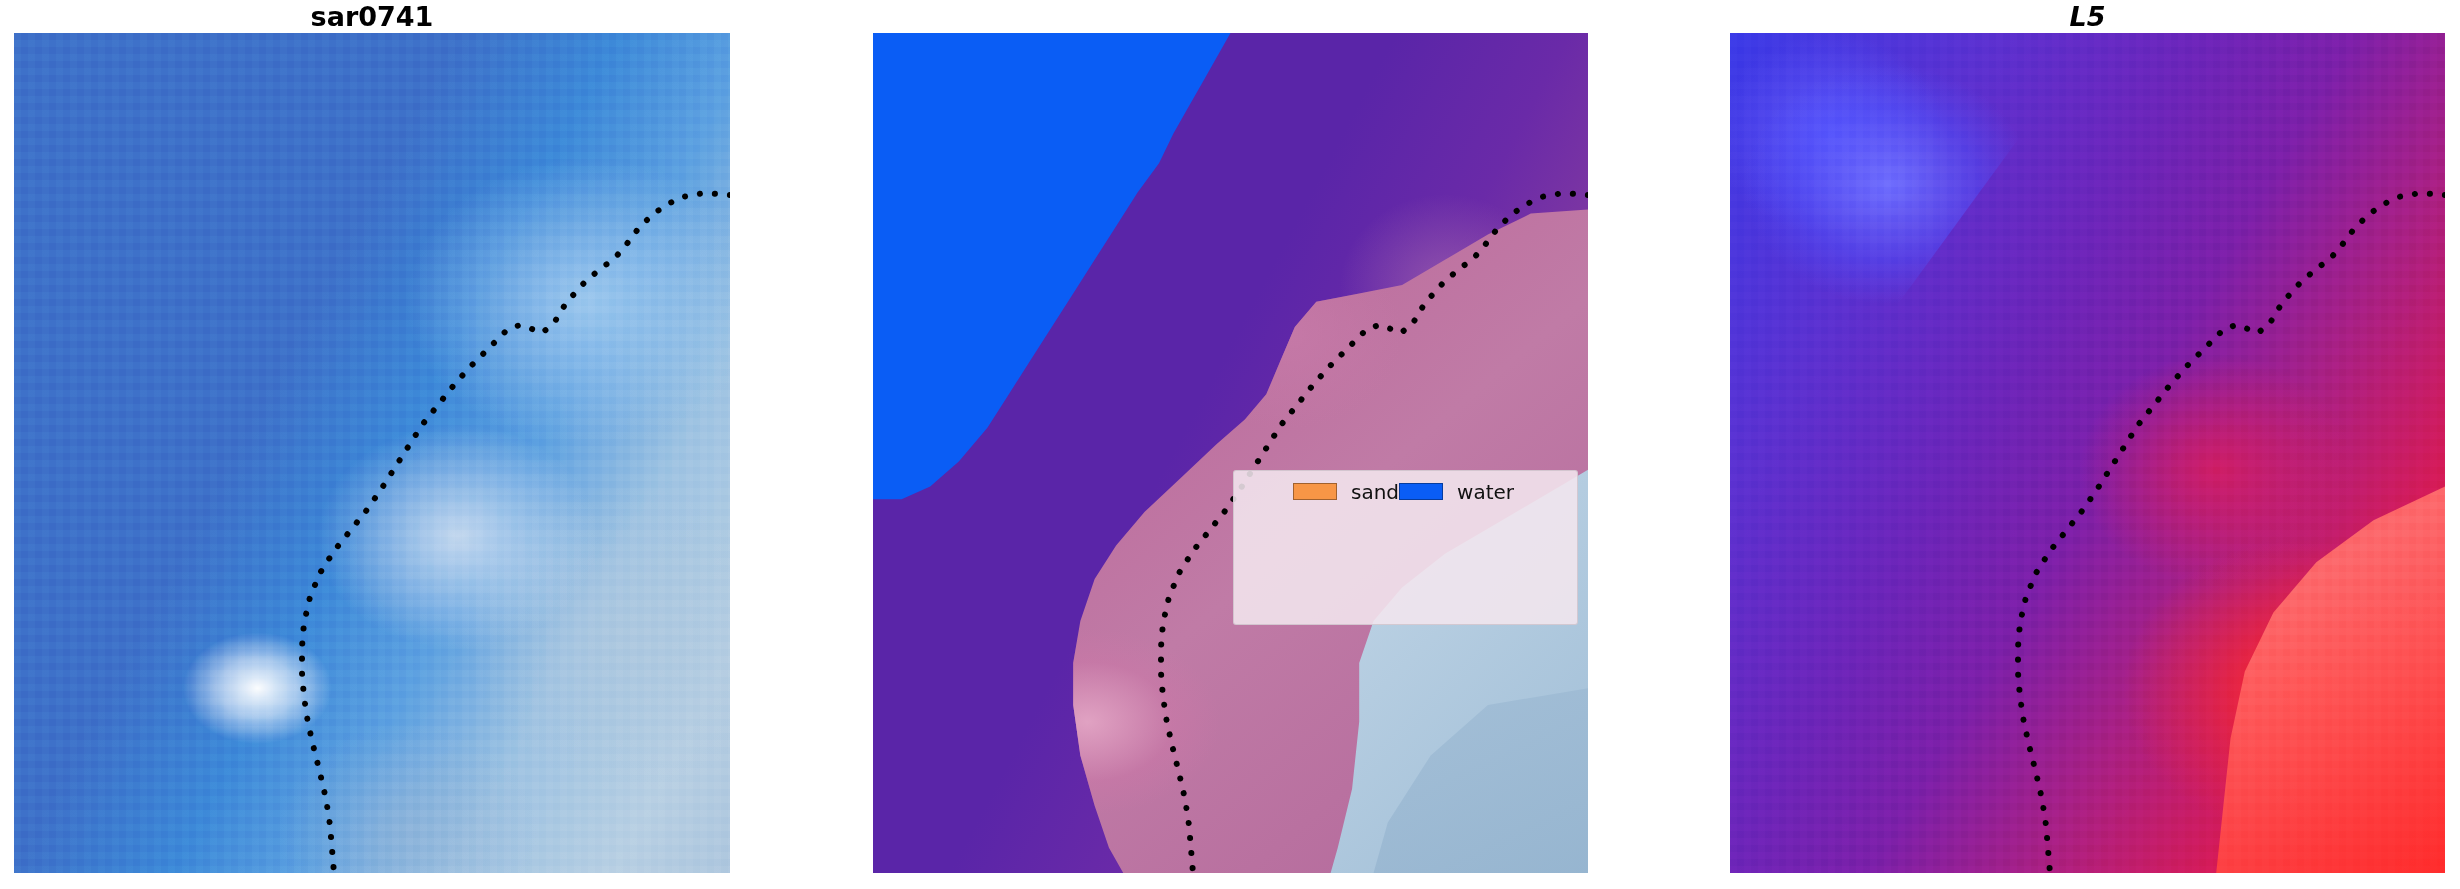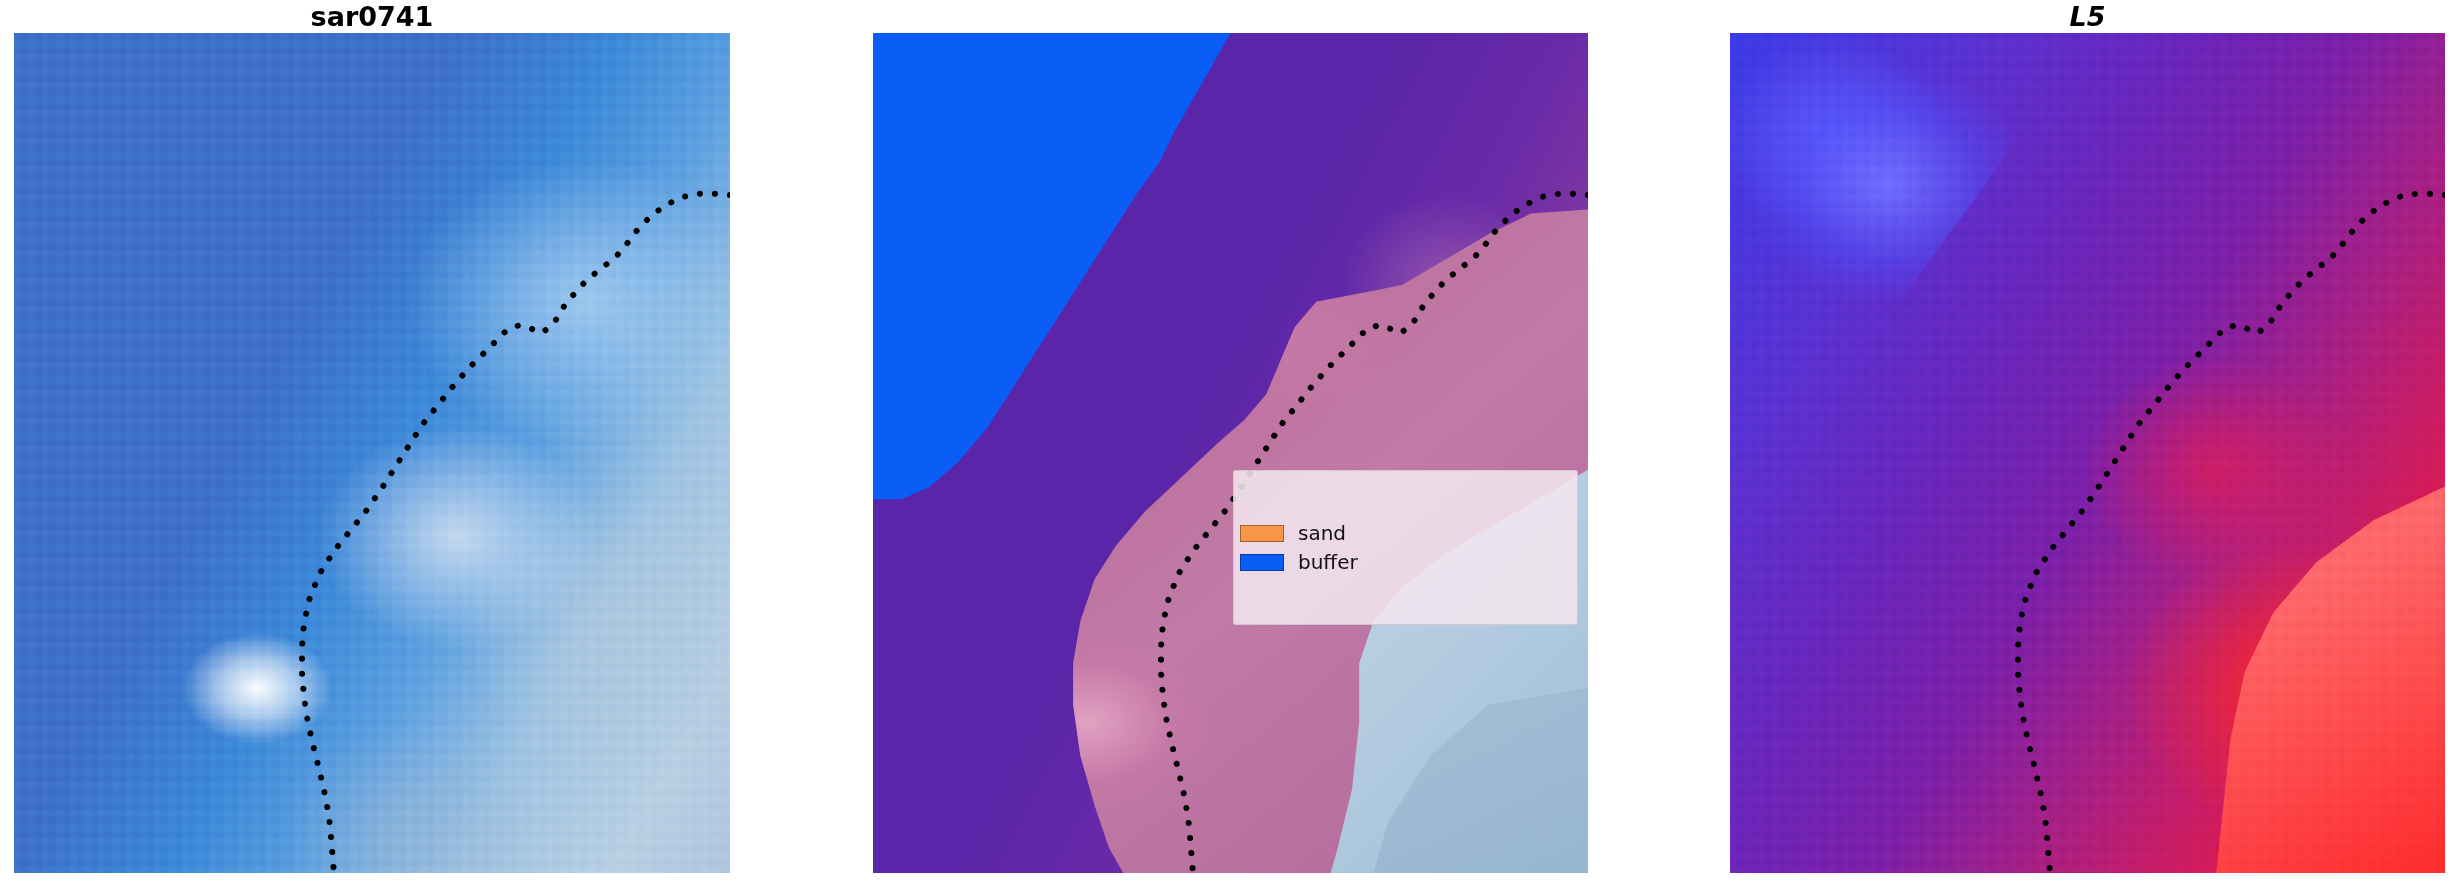--- a/index.html
+++ b/index.html
@@ -107,21 +107,21 @@
 
   
   .legend{
     position:absolute;
     left:1233px;top:470px;width:345px;height:155px;
     background:rgba(242,230,238,0.88);
     border:1px solid rgba(200,190,198,0.7);
     border-radius:3px;
     padding:6px 10px 6px 6px;
     box-sizing:border-box;
-    display:flex;flex-direction:column;justify-content:center;
+    display:flex;justify-content:center;
     z-index:40;
   }
   .legend-row{display:flex;align-items:center;height:29px;}
   .swatch{width:44px;height:17px;margin-right:14px;flex:0 0 auto;border:1px solid rgba(0,0,0,.35);box-sizing:border-box;}
   .swatch.line{height:0;border:none;border-top:3px solid #000;width:44px;}
   .legend-label{font-size:20px;color:#111;font-family:"DejaVu Sans",sans-serif;white-space:nowrap;}
 </style>
 </head>
 <body>
 
@@ -179,20 +179,20 @@
   <div class="legend">
 
     <div class="legend-row">
       <span class="swatch" style="background:#f79646"></span>
       <span class="legend-label">sand</span>
     </div>
 
 
     <div class="legend-row">
       <span class="swatch" style="background:#0a5df5"></span>
-      <span class="legend-label">buffer</span>
+      <span class="legend-label">water</span>
     </div>
 
 
 
   </div>
 
 </div>
 
 </body></html>

